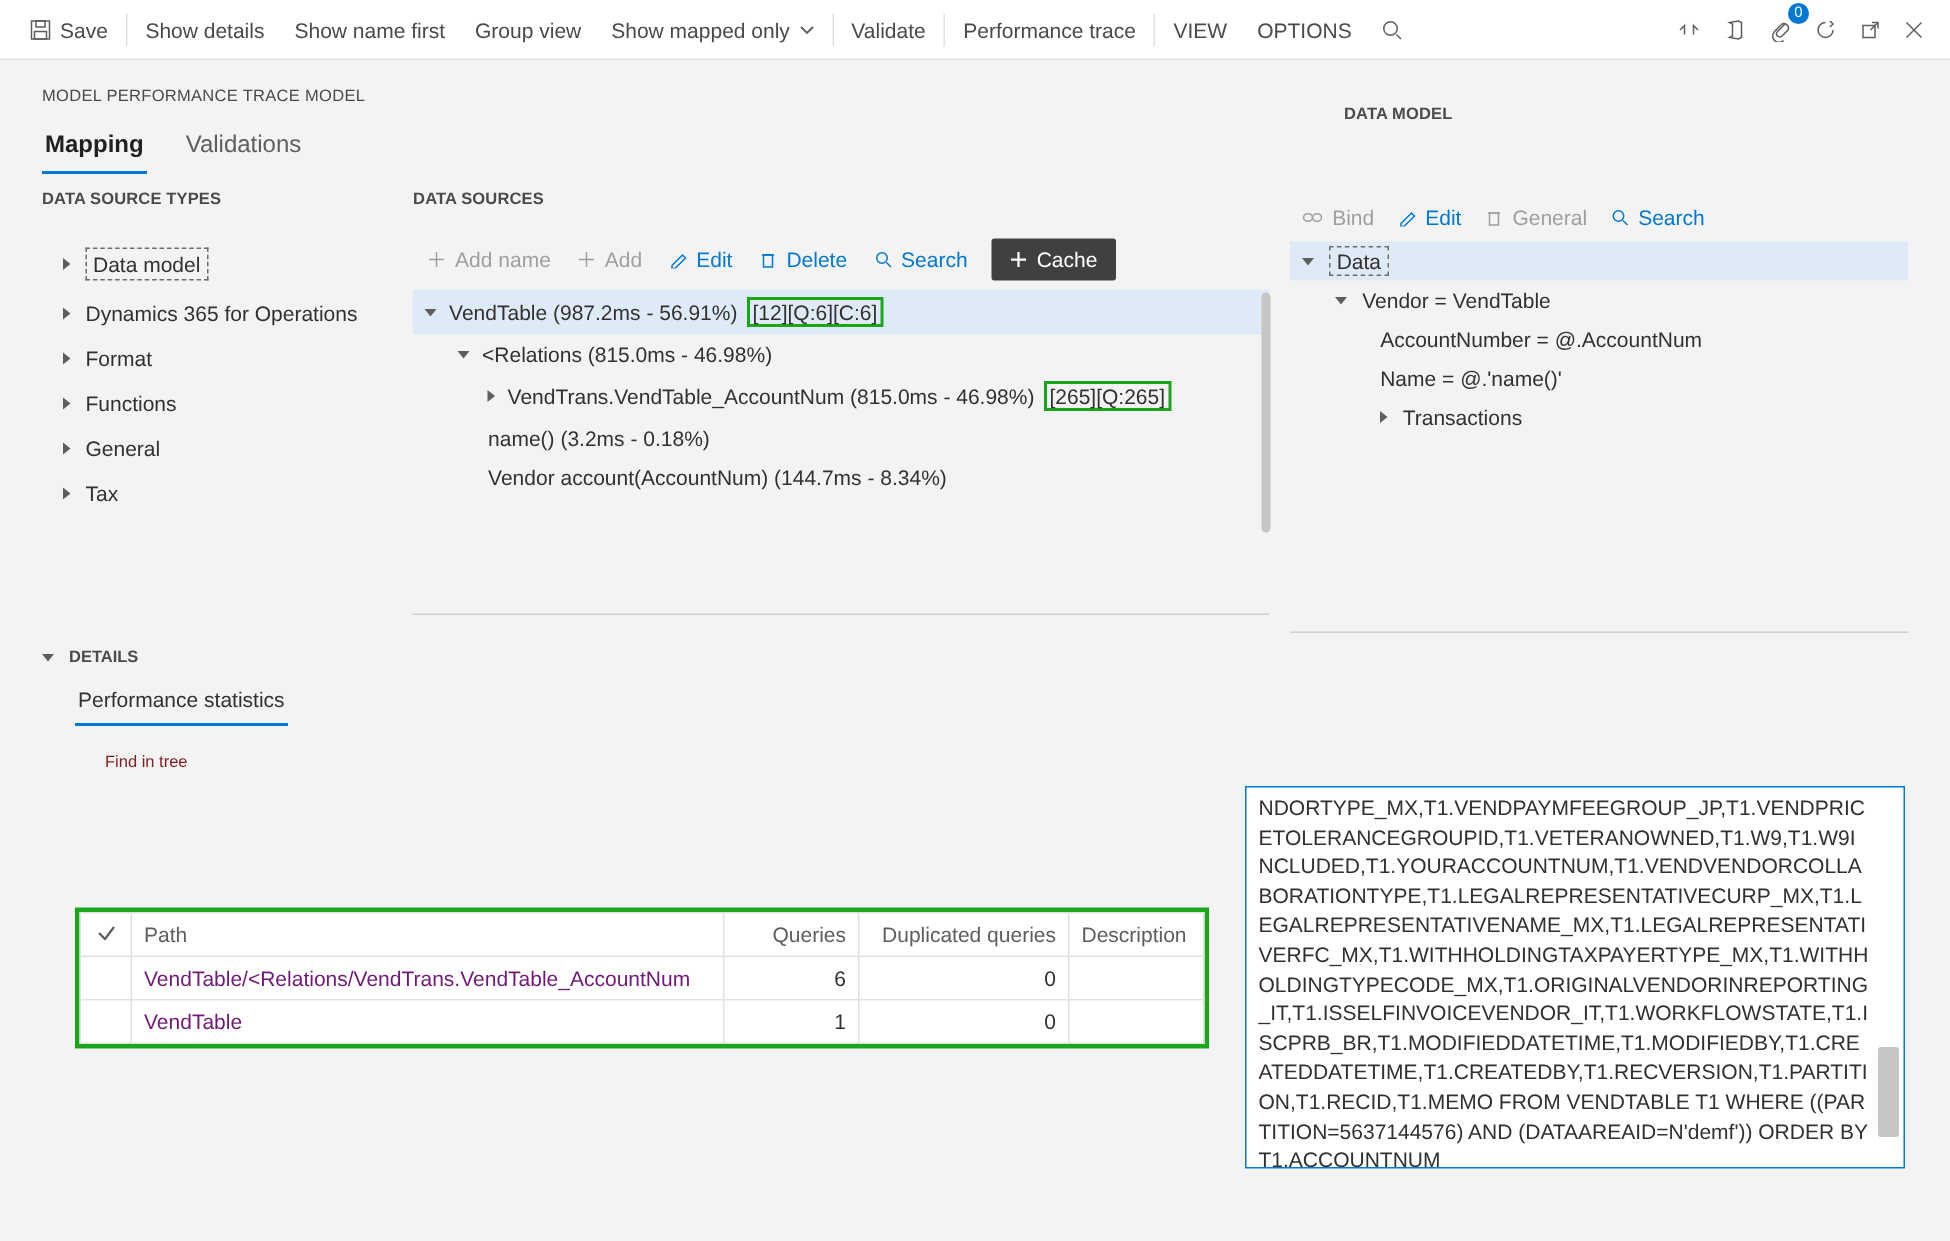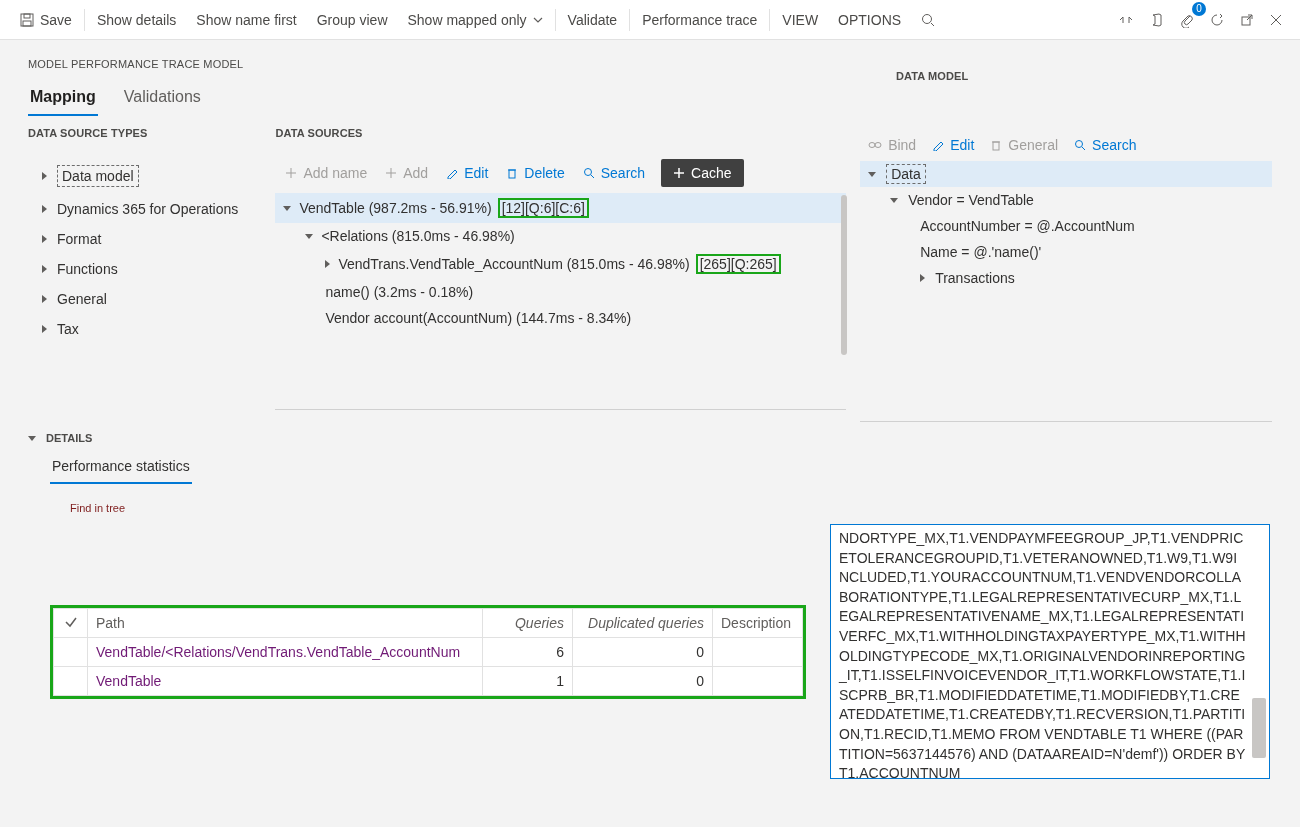--- a/index.html
+++ b/index.html
@@ -140,21 +140,21 @@
   .find-link { color:#7f1d1d; font-size:11px; margin:18px 0 10px 42px; display:inline-block; cursor:pointer;text-align:center;}
 
   .lower-flex { display:flex; gap:24px; align-items:center; }
   .stats-table-wrap { border:3px solid #19a619; margin-left:22px; width:756px; background:#fff;}
   table.stats-table { border-collapse:collapse; width:100%; font-size:14px; }
   table.stats-table th, table.stats-table td {
     border:1px solid #e1e1e1; padding:6px 8px; font-weight:400; text-align:left;
     color:#605e5c;
   }
   table.stats-table th.check { width:34px; text-align:center;}
-  table.stats-table th.q, table.stats-table th.dq { text-align:right;font-style:italic; }
+  table.stats-table th.q, table.stats-table th.dq { text-align:right; }
   table.stats-table td.q, table.stats-table td.dq { text-align:right; color:#323130;}
   table.stats-table td.path a { color:#701a75; text-decoration:none; }
 
   .sql-box {
     width:440px; height:255px;
     border:1px solid #0078d4;
     background:#fff;
     font-size:14px; color:#323130;
     padding:4px 22px 6px 8px;
     line-height:1.4;

